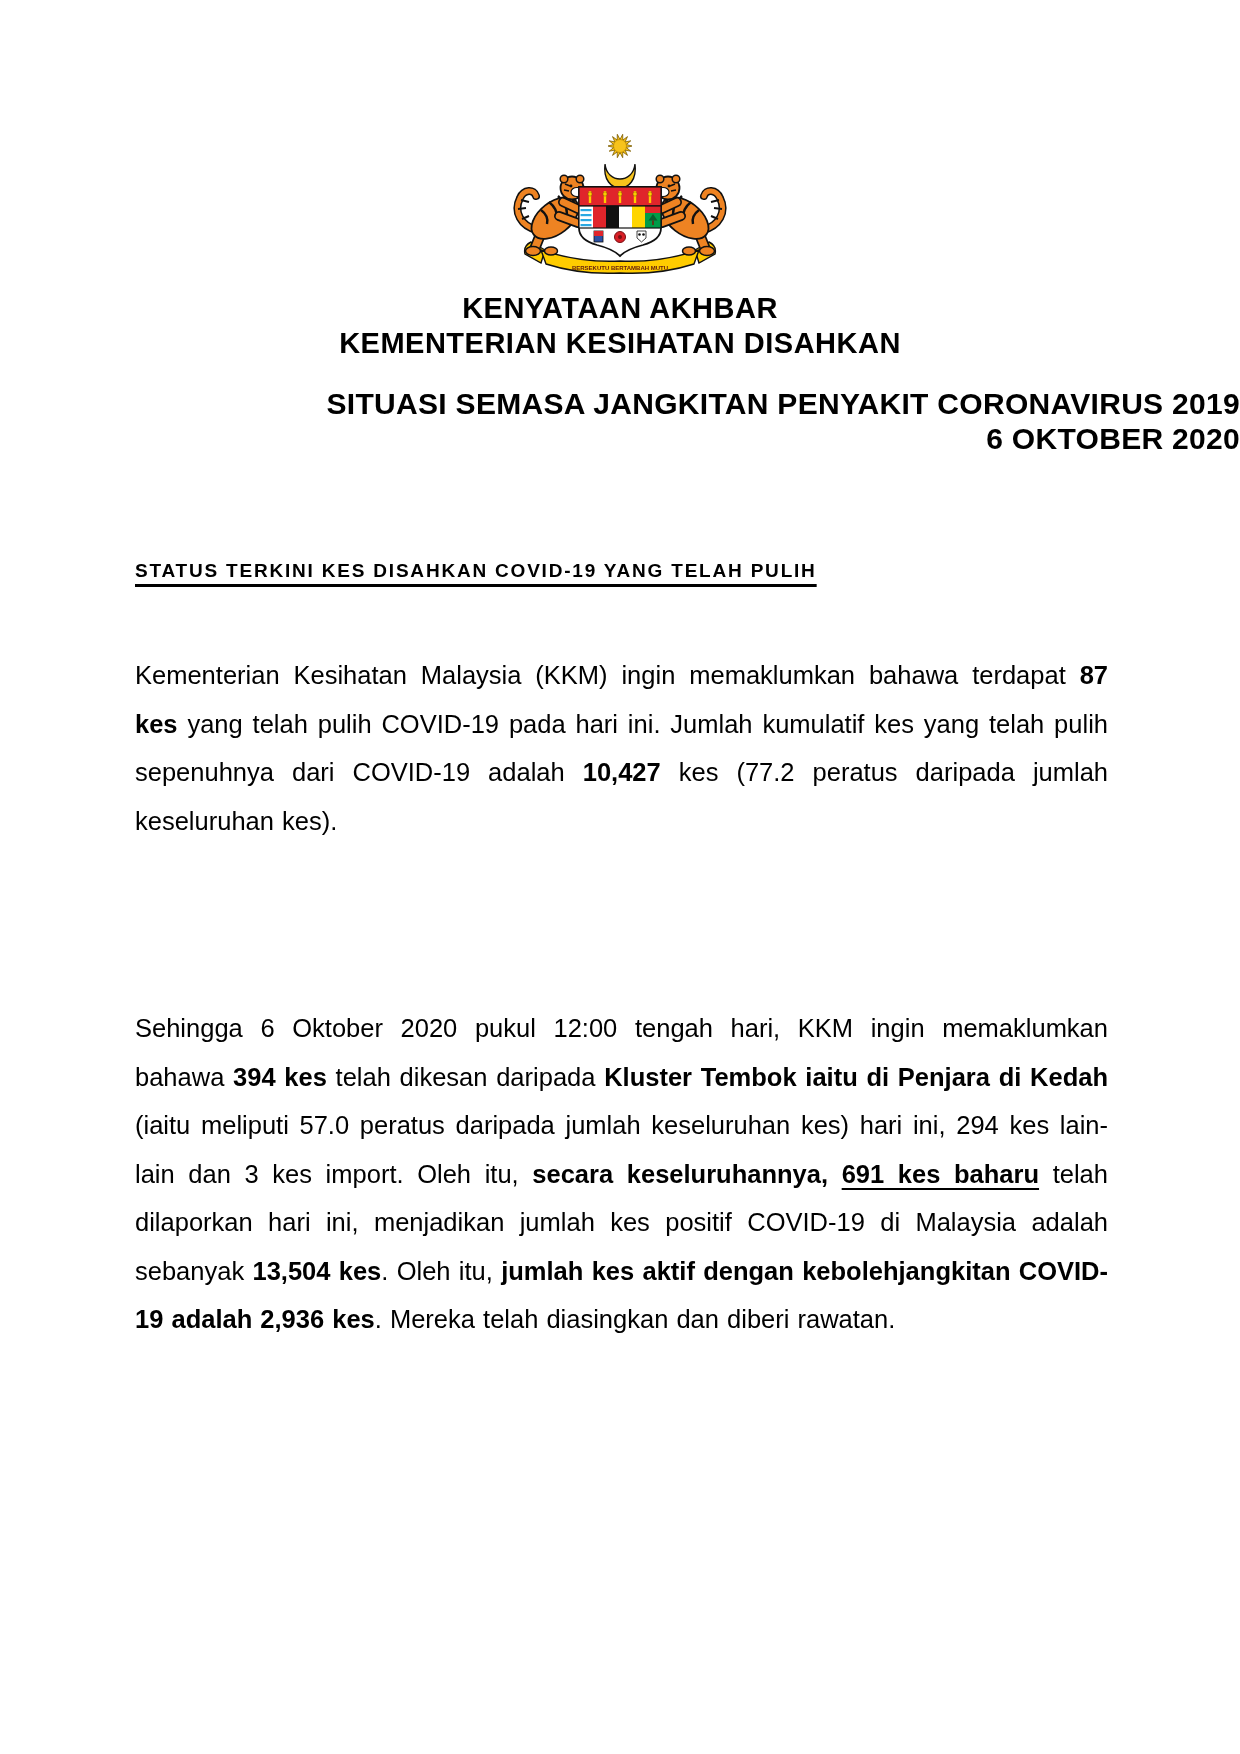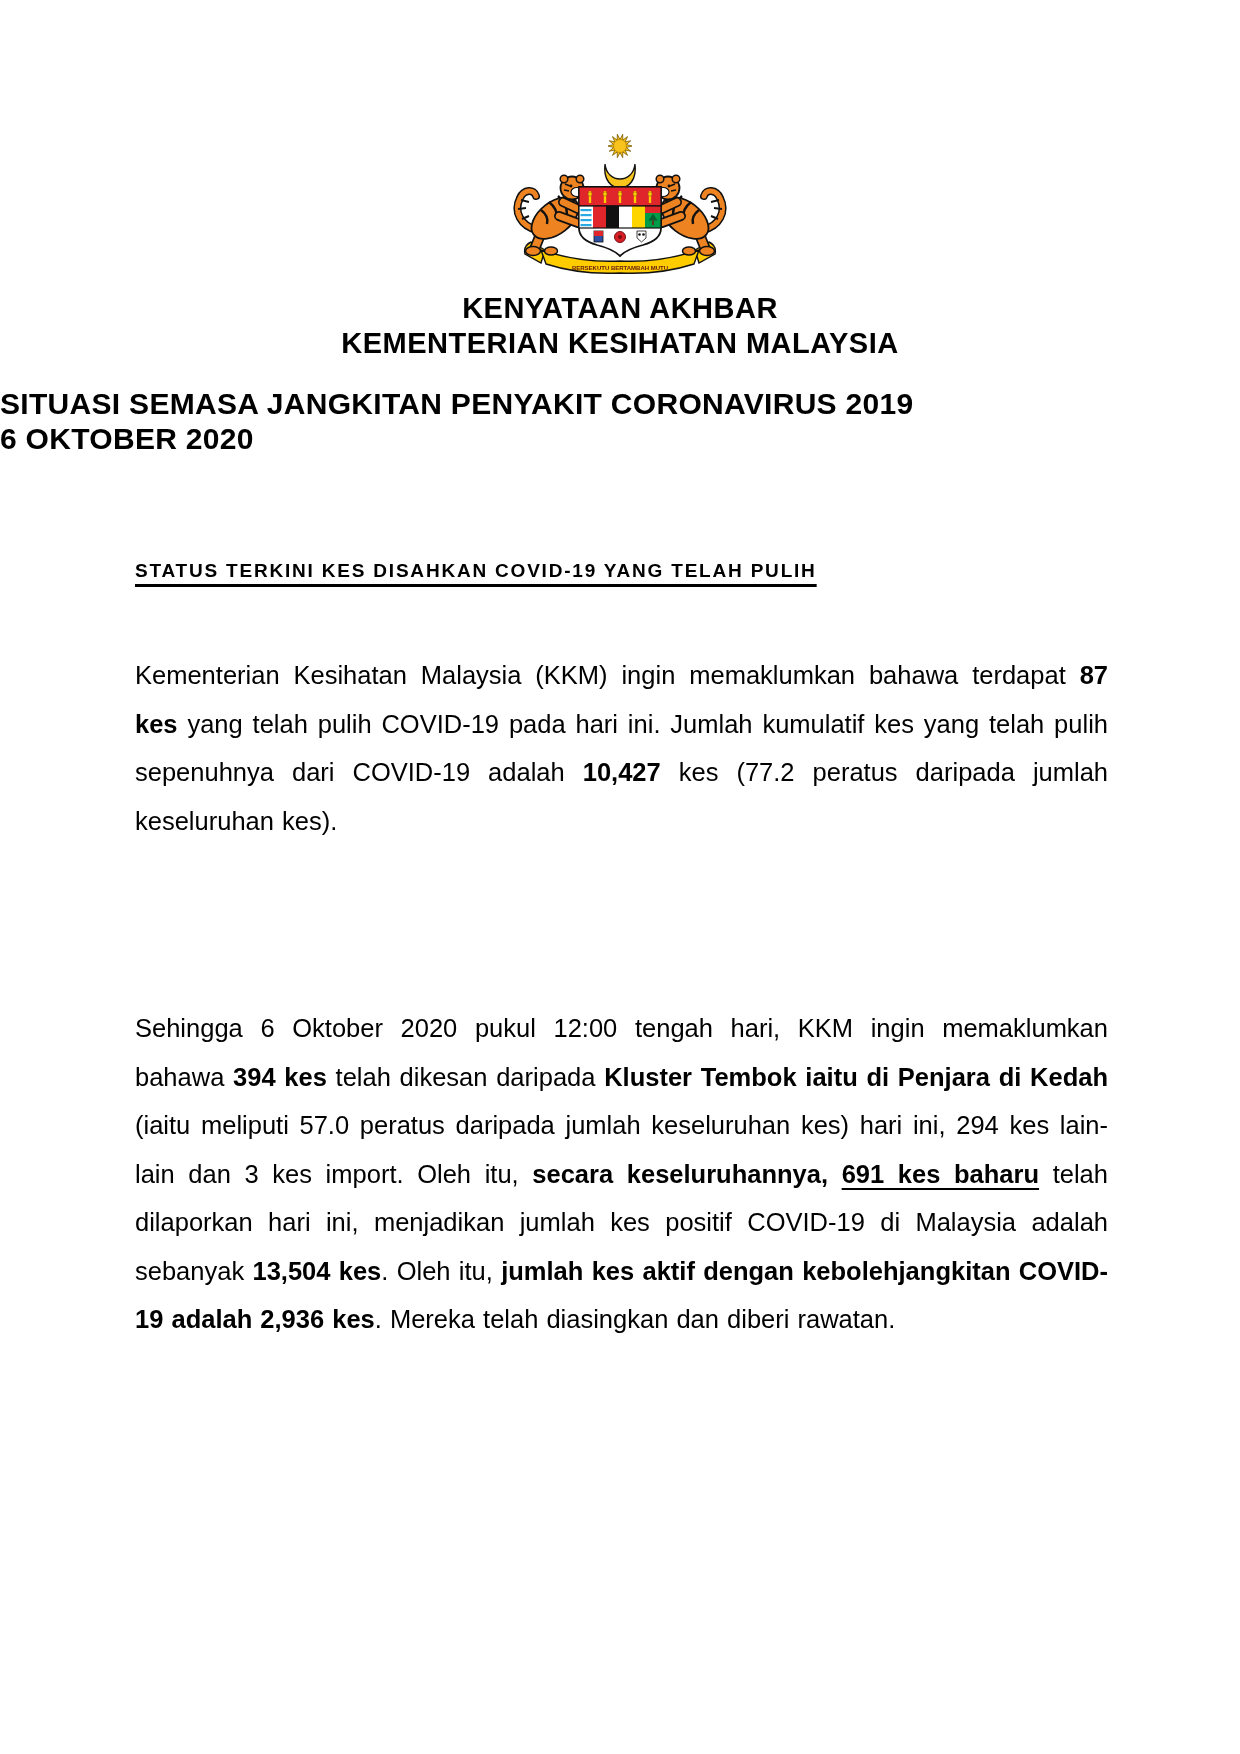--- a/index.html
+++ b/index.html
@@ -28,21 +28,21 @@
     font-size: 29px;
     font-weight: 700;
     line-height: 35px;
     letter-spacing: 0.5px;
   }
   .doc-title {
     position: absolute;
     top: 386px;
     left: 0;
     width: 100%;
-    text-align: left;
+    text-align: right;
     font-size: 30px;
     font-weight: 700;
     line-height: 35px;
     letter-spacing: 0.3px;
   }
   .section-heading {
     position: absolute;
     left: 135px;
     width: 980px;
     font-size: 19px;
@@ -157,21 +157,21 @@
         <circle cx="145" cy="113" r="2" fill="#7a0f12"></circle>
         <path d="M162,107 h9 v7 l-4.5,4 l-4.5,-4 Z" fill="#ffffff" stroke="#111111" stroke-width="0.8"></path>
         <circle cx="164.5" cy="110.5" r="1.3" fill="#111111"></circle>
         <circle cx="168.5" cy="110.5" r="1.3" fill="#111111"></circle>
       </g>
     </svg>
   </div>
 
   <div class="press-title">
     <div>KENYATAAN AKHBAR</div>
-    <div>KEMENTERIAN KESIHATAN MALAYSIA</div>
+    <div>KEMENTERIAN KESIHATAN DISAHKAN</div>
   </div>
 
   <div class="doc-title">
     <div>SITUASI SEMASA JANGKITAN PENYAKIT CORONAVIRUS 2019</div>
     <div>6 OKTOBER 2020</div>
   </div>
 
   <div class="section-heading sh-1">
     <span class="hd">STATUS TERKINI KES DISAHKAN COVID-19 YANG TELAH PULIH</span>
   </div>

